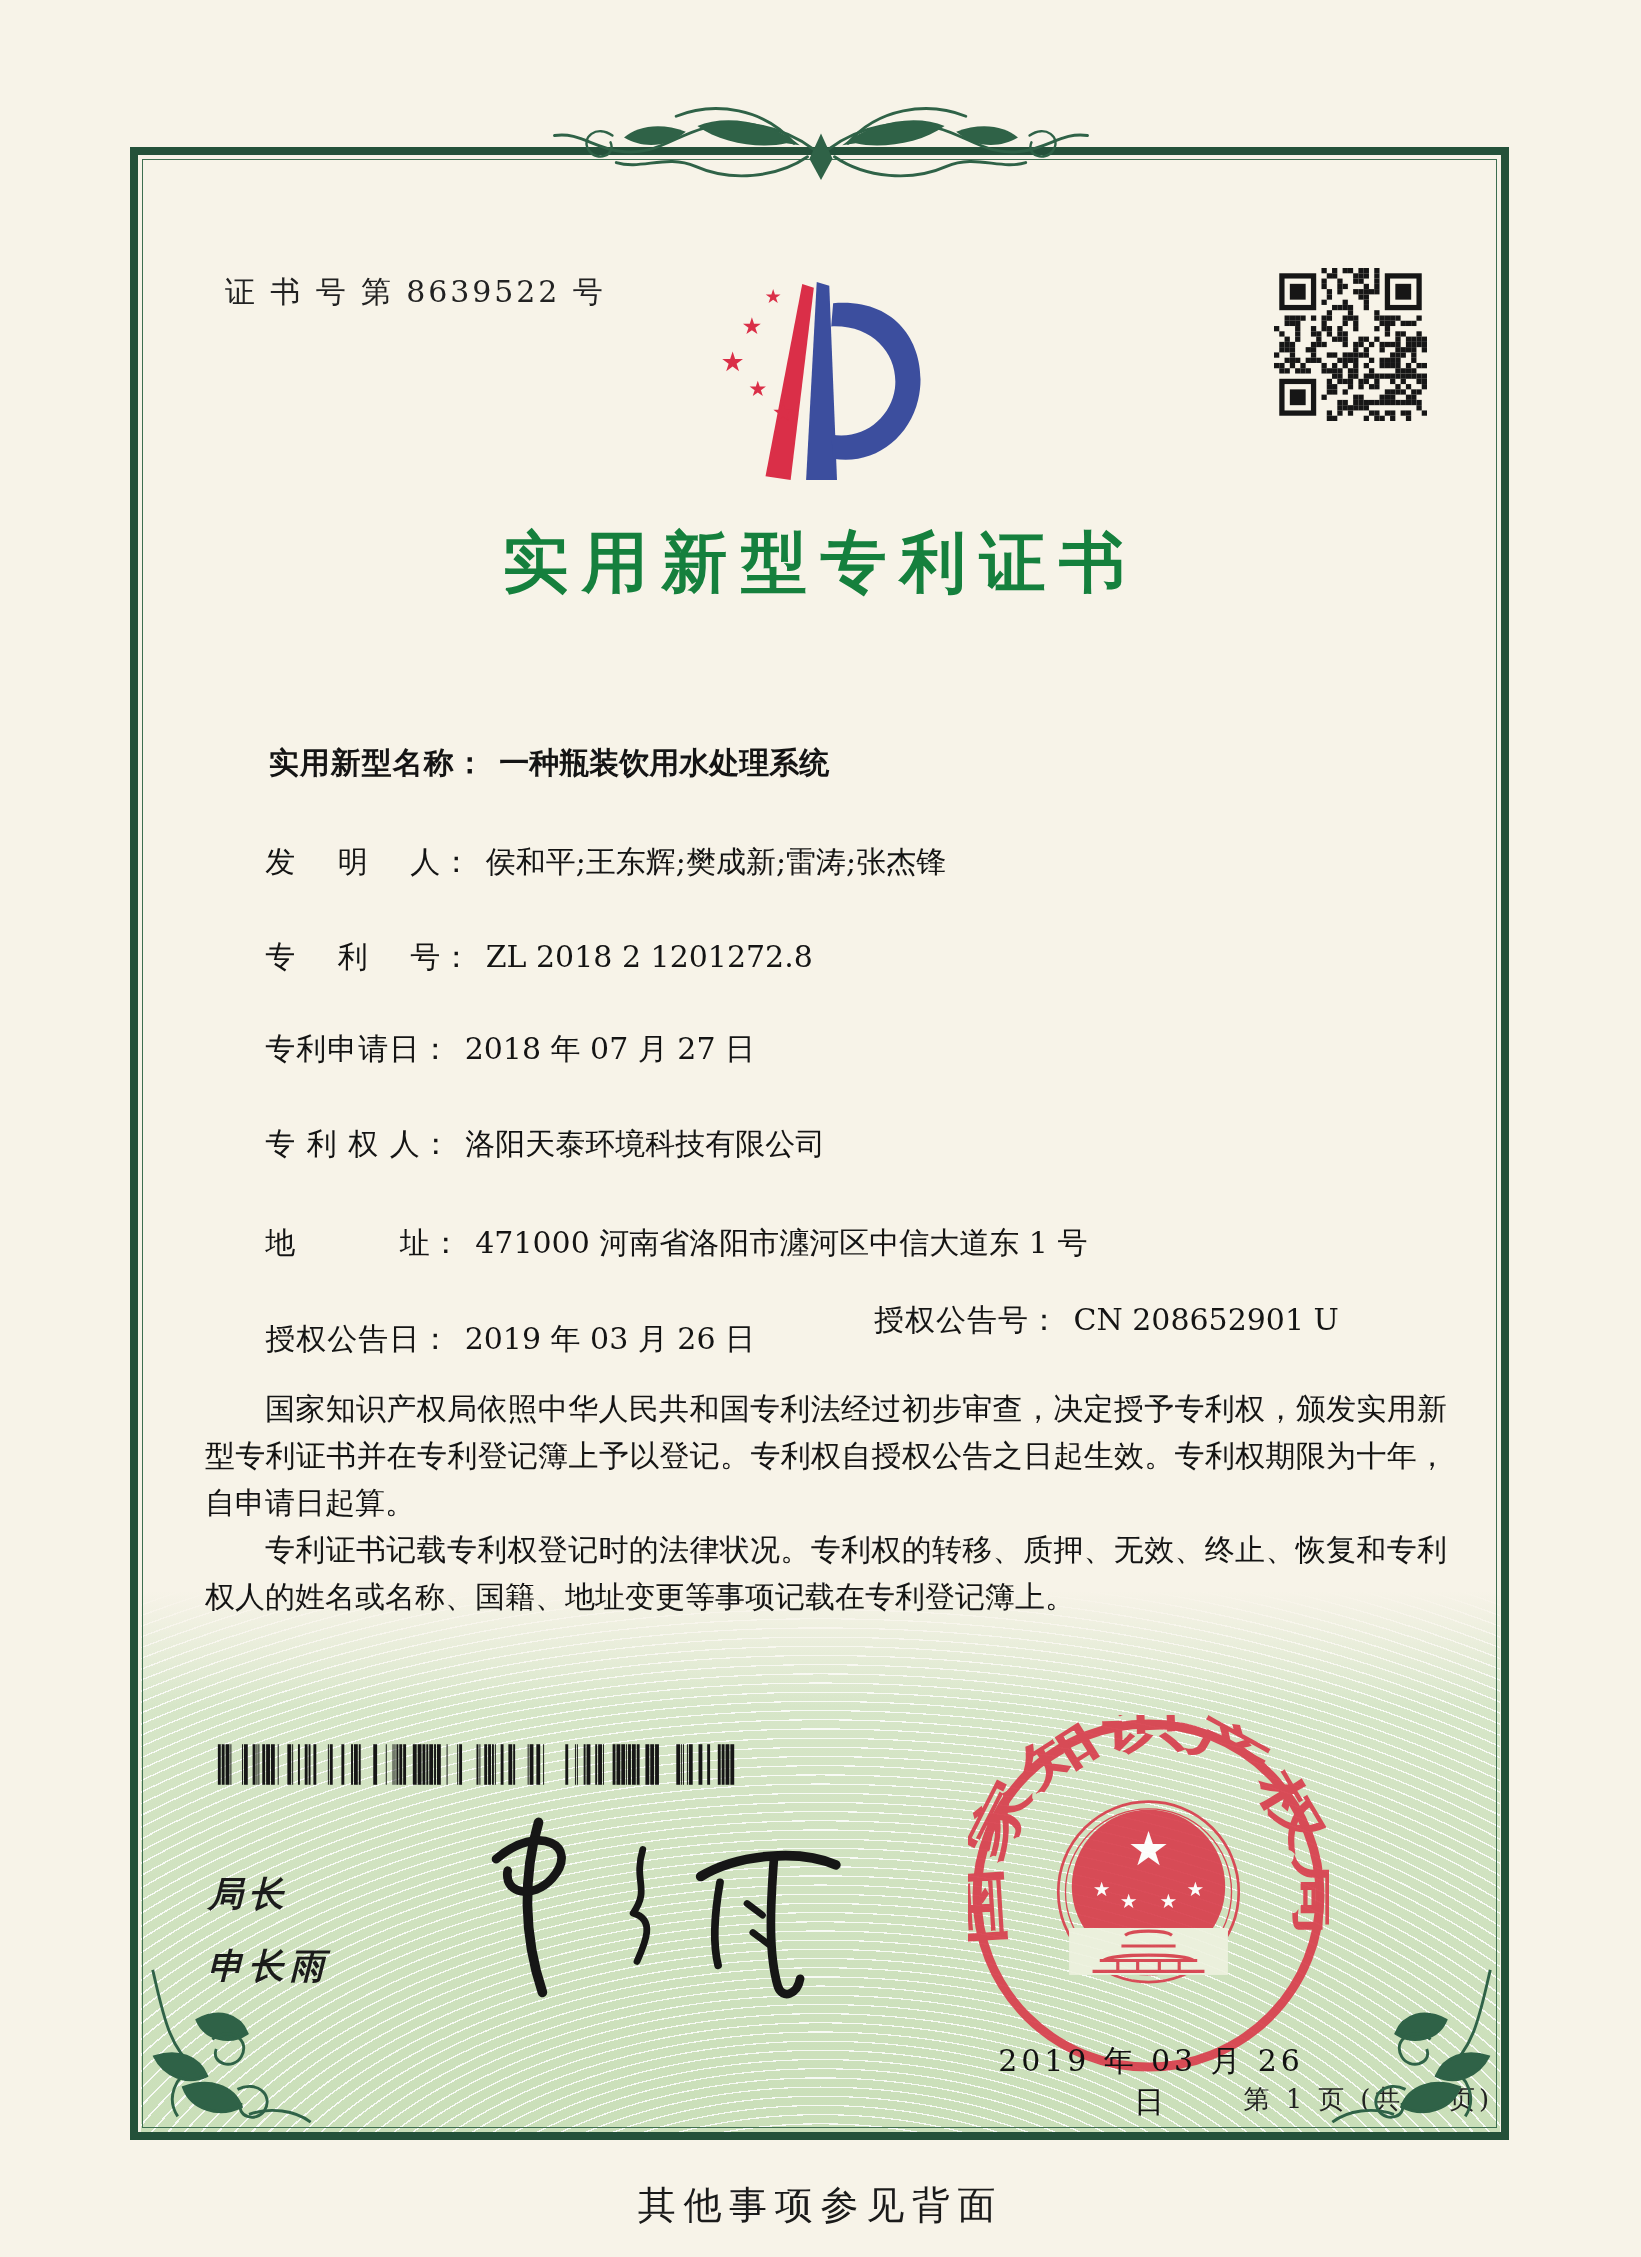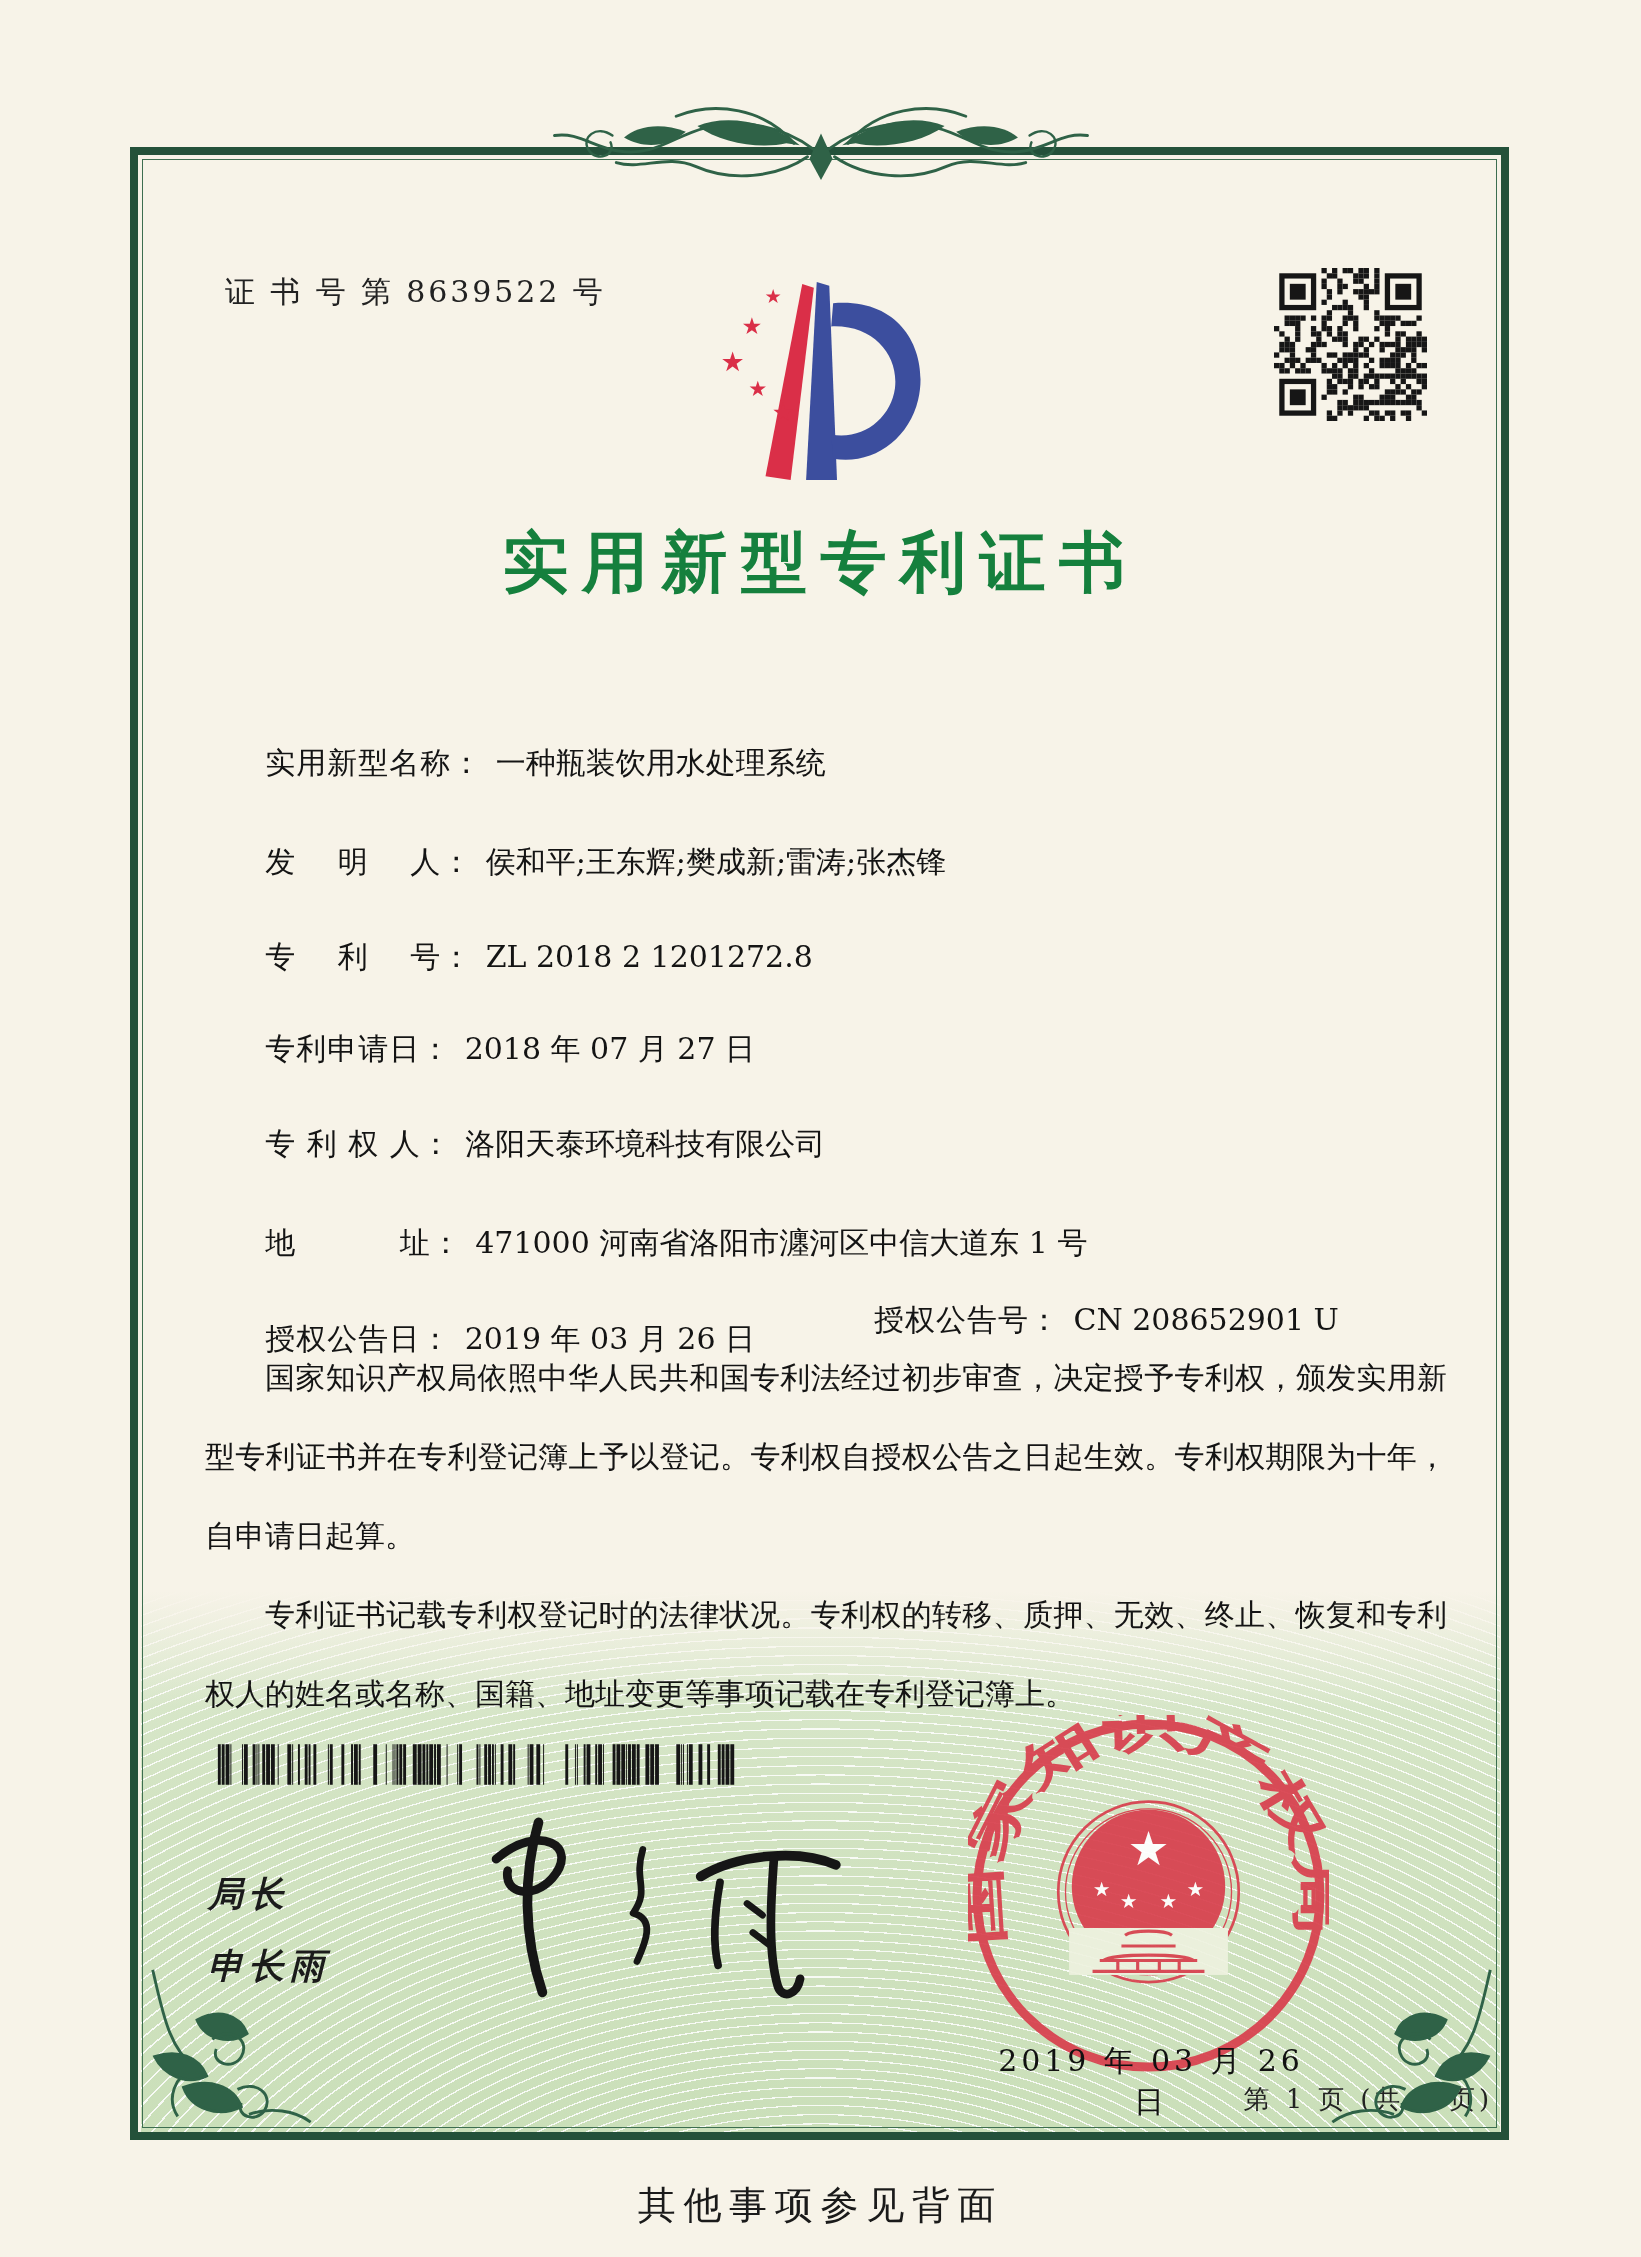--- a/index.html
+++ b/index.html
@@ -16,21 +16,21 @@
   .frame{position:absolute;left:130px;top:147px;width:1363px;height:1977px;
       border:8.7px solid #24513a;pointer-events:none;}
   .frame-inner{position:absolute;left:3.9px;top:3.9px;right:3.9px;bottom:3.9px;border:1.9px solid #3d6e50;}
   .cert-no{position:absolute;left:225px;top:272px;font-size:30px;letter-spacing:2.9px;color:#222;white-space:pre;}
   .title{position:absolute;left:0;top:518px;width:1641px;text-align:center;
       font-size:66px;font-weight:bold;letter-spacing:13.5px;color:#15803d;}
   .row{position:absolute;left:227px;font-size:30px;white-space:pre;color:#141414;}
   .row .lab{letter-spacing:1px;}
   .row .val{margin-left:13.5px;}
   .row2col .col2{position:absolute;left:647px;top:16px;white-space:pre;}
-  .body-text{position:absolute;left:205px;top:1338px;width:1242px;font-size:30px;line-height:79px;
+  .body-text{position:absolute;left:205px;top:1385px;width:1242px;font-size:30px;line-height:47px;
       text-align:justify;color:#141414;}
   .body-text p{margin:0;text-indent:2em;}
   .officer{position:absolute;left:208px;top:1871px;font-family:"DejaVu Sans","Liberation Sans",sans-serif;
       font-weight:600;font-size:35px;letter-spacing:5.8px;color:#1b1b1b;font-style:italic;}
   .officer div{margin-bottom:25px;}
   .seal-date{position:absolute;left:983px;top:2041px;width:336px;text-align:center;
       font-size:30px;letter-spacing:3.9px;color:#111;z-index:6;}
   .page-info{position:absolute;left:130px;top:2082px;width:1363px;text-align:right;font-size:26px;letter-spacing:3.9px;color:#222;}
   .back-note{position:absolute;left:0;top:2180px;width:1641px;text-align:center;font-size:38px;letter-spacing:7.7px;color:#1a1a1a;}
   svg{display:block;}
@@ -404,21 +404,21 @@
       <rect x="21" y="1" width="7" height="7" fill="#161616"></rect>
       <rect x="22" y="2" width="5" height="5" fill="#f7f3e8"></rect>
       <rect x="23" y="3" width="3" height="3" fill="#161616"></rect>
       <rect x="1" y="21" width="7" height="7" fill="#161616"></rect>
       <rect x="2" y="22" width="5" height="5" fill="#f7f3e8"></rect>
       <rect x="3" y="23" width="3" height="3" fill="#161616"></rect>
     </svg>
 
   <div class="title">实用新型专利证书</div>
 
-  <div class="row" style="top:708px;">
+  <div class="row" style="top:708px;font-weight:bold;">
     <span class="lab">实用新型名称：</span><span class="val">一种瓶装饮用水处理系统</span>
   </div>
   <div class="row" style="top:807px;">
     <span class="lab">发　 明　 人：</span><span class="val">侯和平;王东辉;樊成新;雷涛;张杰锋</span>
   </div>
   <div class="row" style="top:902px;">
     <span class="lab">专　 利　 号：</span><span class="val">ZL 2018 2 1201272.8</span>
   </div>
   <div class="row" style="top:994px;">
     <span class="lab">专利申请日：</span><span class="val">2018 年 07 月 27 日</span>

